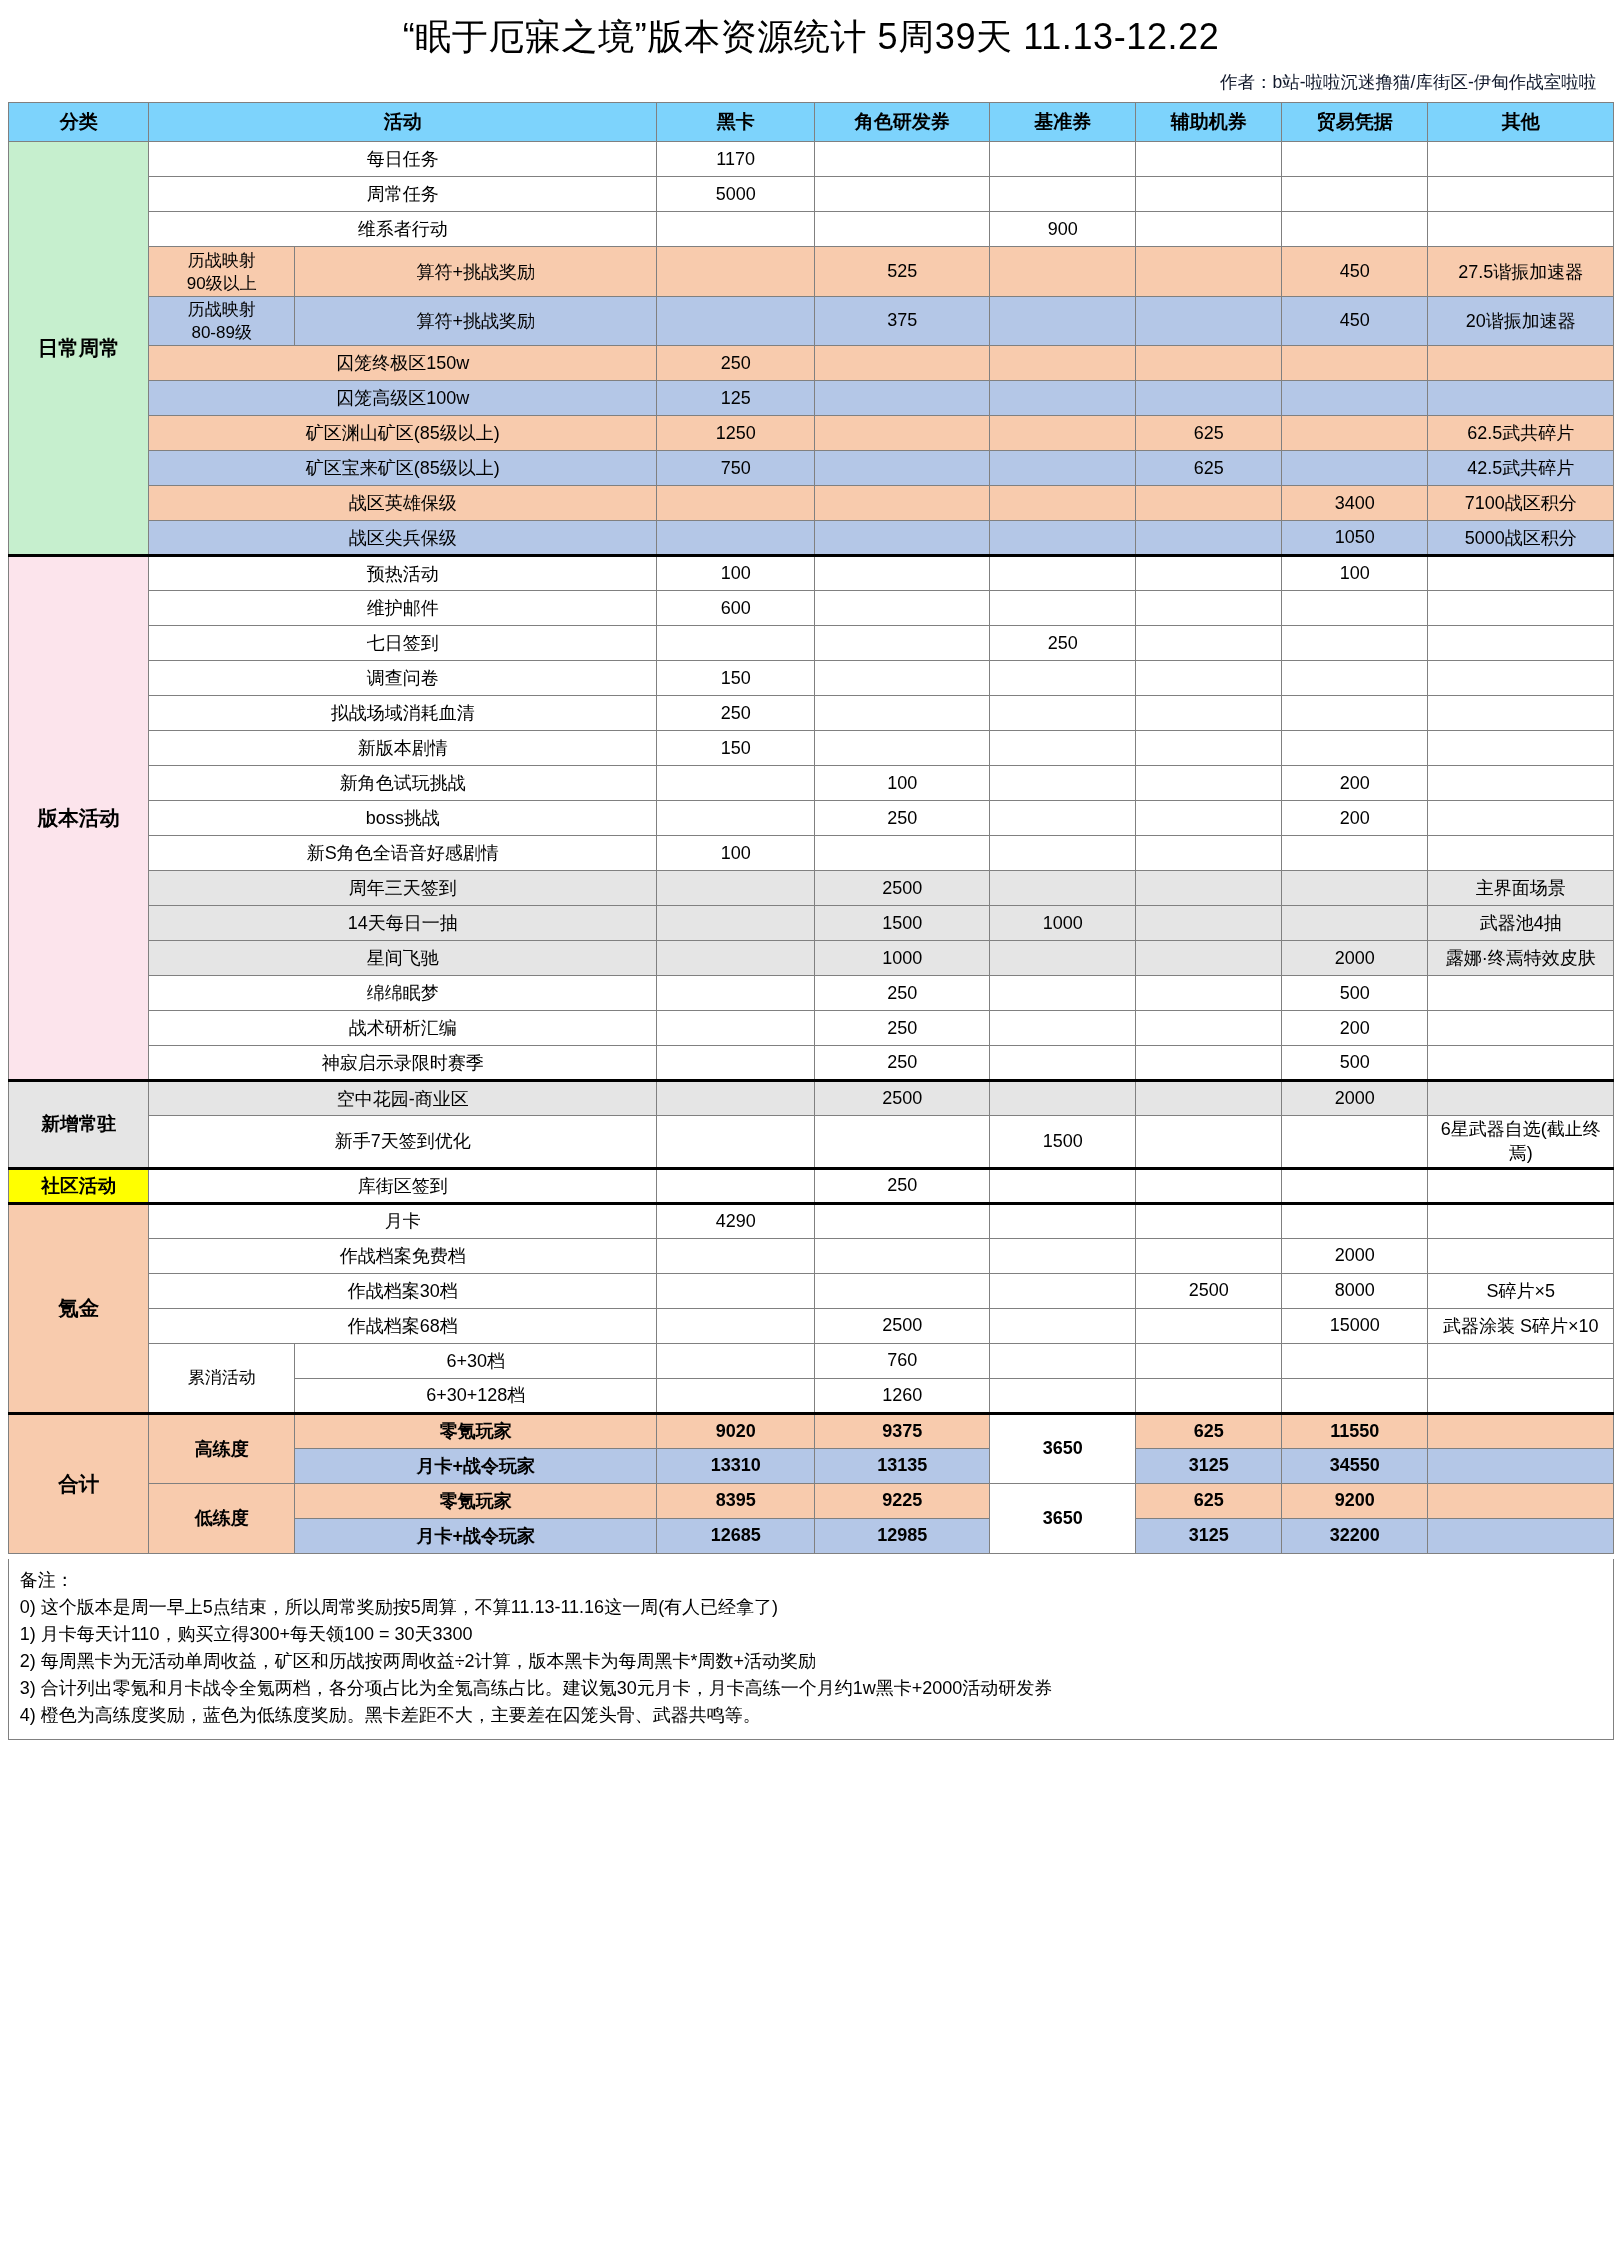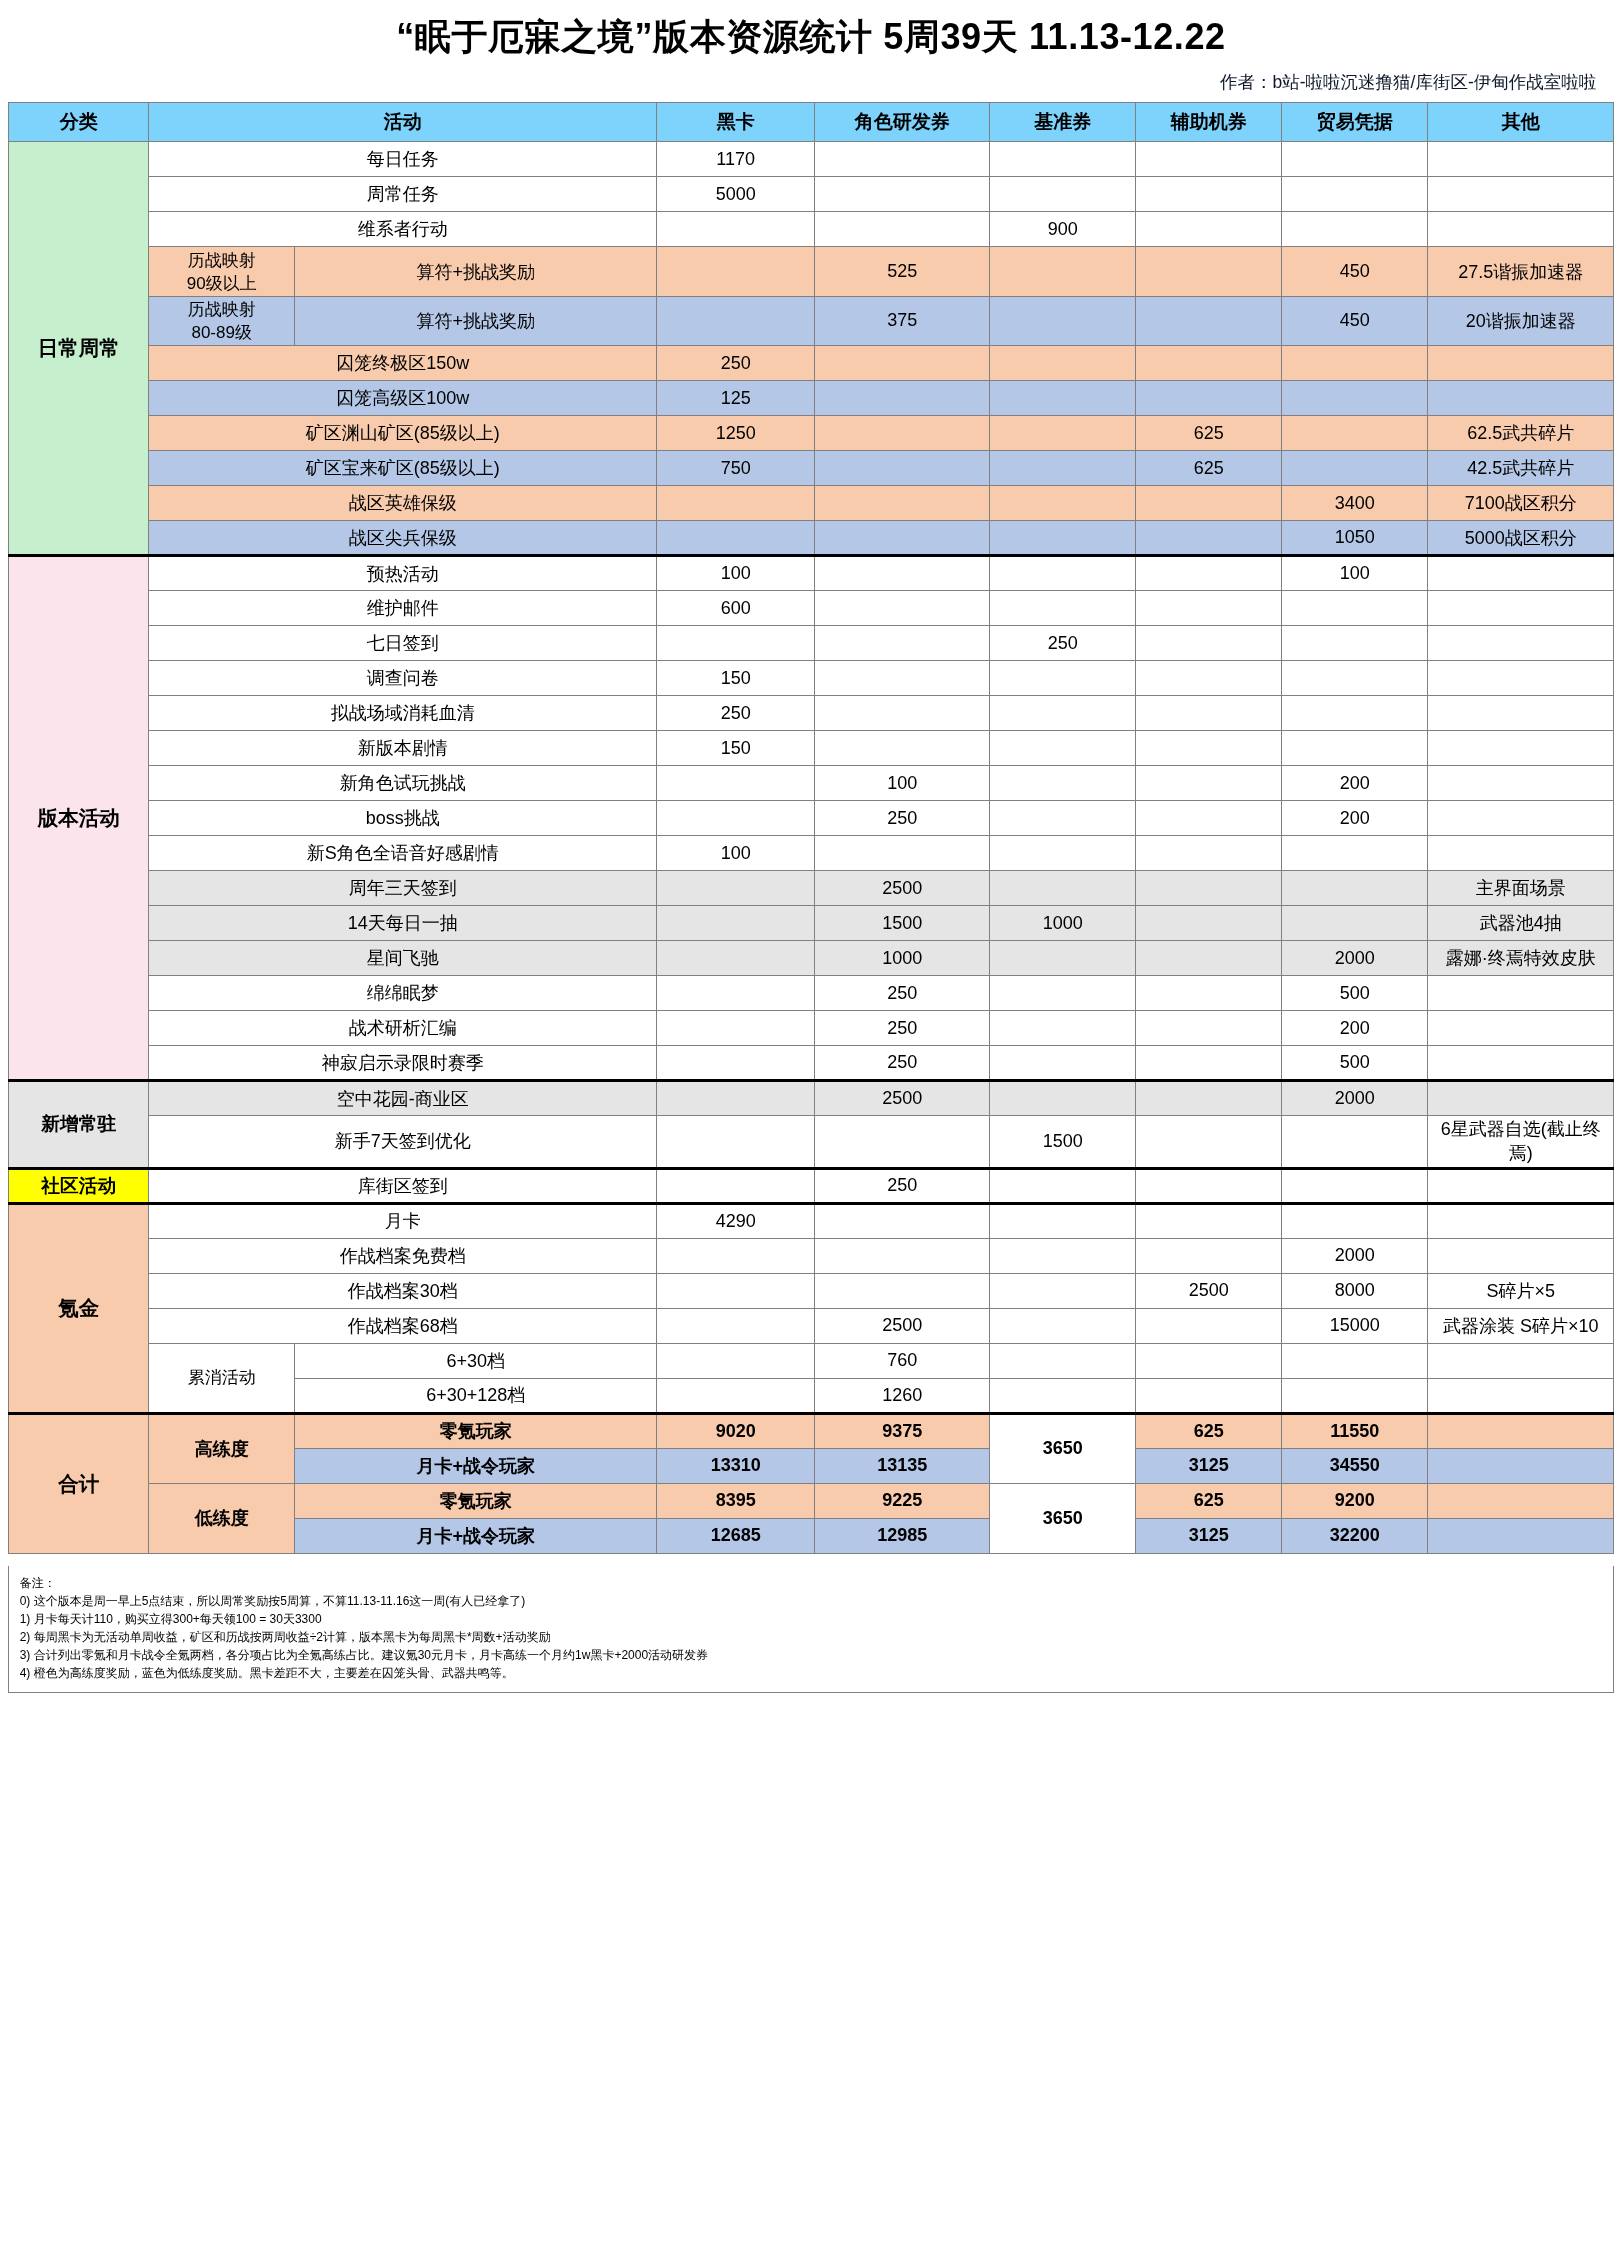--- a/index.html
+++ b/index.html
@@ -13,21 +13,21 @@
     color: #000;
   }
   #sheet {
     width: 1622px;
     box-sizing: border-box;
     padding: 0 8.2px 8.2px 8.2px;
   }
   .title {
     text-align: center;
     font-size: 36px;
-    font-weight: bold;
+    font-weight: normal;
     letter-spacing: 0.6px;
     padding: 13px 0 8.2px 0;
   }
   .author {
     text-align: right;
     font-size: 17.5px;
     padding: 0 17.5px 8.2px 0;
     color: #0f172a;
   }
   table {
@@ -61,27 +61,27 @@
   .cat-yellow{ background: #ffff00; font-size: 18.7px;}
   .cat-orange{ background: #f8cbad; }
   .cat-gray  { background: #bfbfbf; }
   .row-orange td { background: #f8cbad; }
   .row-blue td   { background: #b4c7e7; }
   .row-yellow td { background: #e5e5e5; }
   .bold { font-weight: bold; }
   .thick-bottom { border-bottom: 3.5px solid #000 !important; }
   .sub { font-size: 17.5px; }
   .notes {
-    margin-top: 12px;
+    margin-top: 5px;
     border: 1.2px solid #808080;
     border-top: none;
     width: 1606px;
     box-sizing: border-box;
     padding: 8.2px 10.5px 10.5px 10.5px;
-    font-size: 12px;
+    font-size: 18px;
     line-height: 1.5;
   }
   .notes div { white-space: pre-wrap; }
 </style>
 </head>
 <body>
 
 <div id="sheet">
 
   <div class="title">“眠于厄寐之境”版本资源统计 5周39天 11.13-12.22</div>

